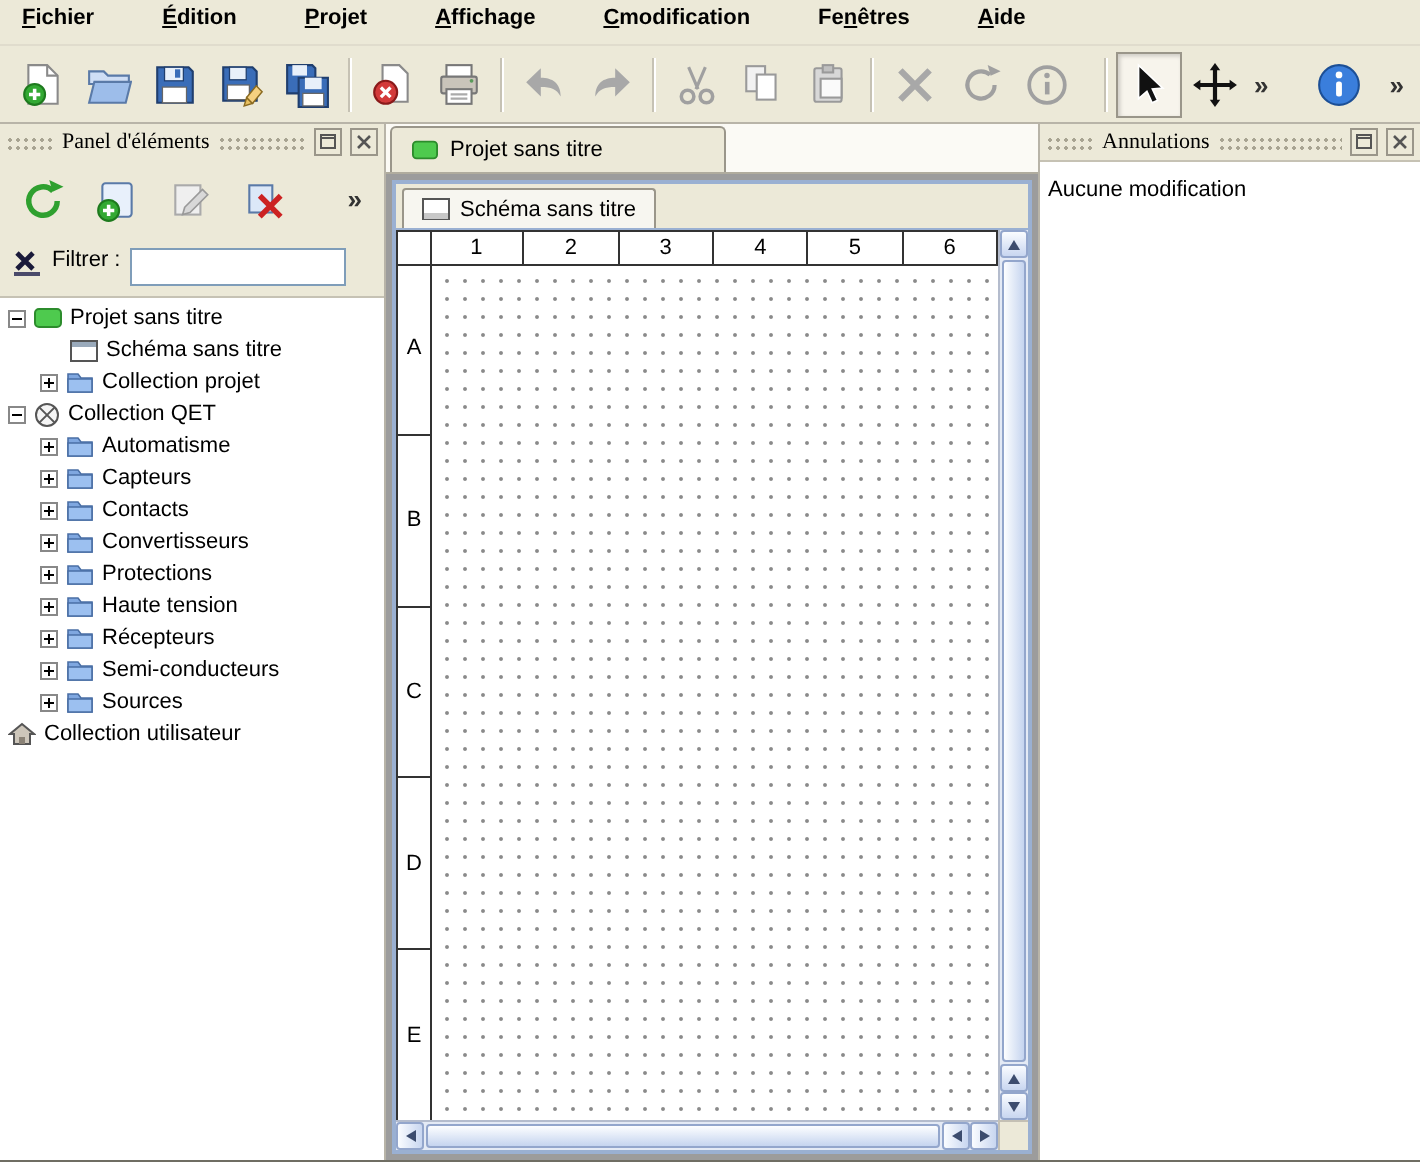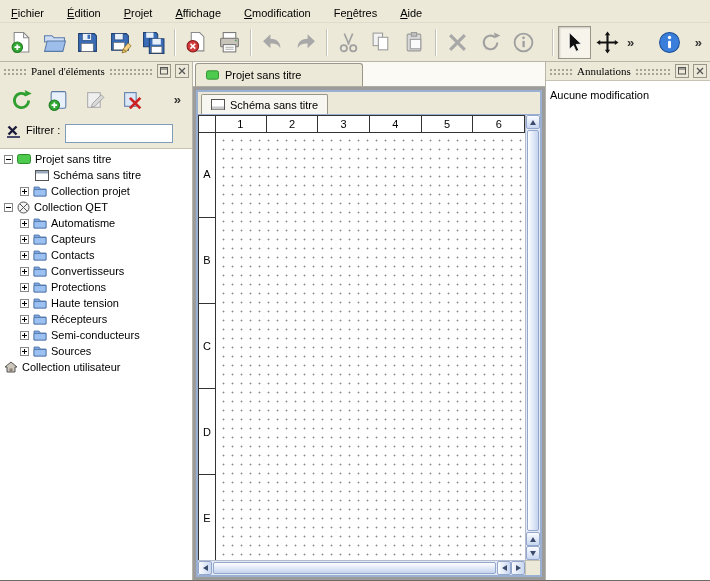--- a/index.html
+++ b/index.html
@@ -1,37 +1,37 @@
 <!DOCTYPE html>
 <html><head>
 <meta charset="utf-8">
 <style>
   * { box-sizing: border-box; margin: 0; padding: 0; }
   body { font-family: "Liberation Sans", sans-serif; background:#d4d0c8; }
   .window { width:710px; height:581px; position:relative; background:#ece9d8; border-bottom:1px solid #6f6d63; overflow:hidden; font-size:11px; color:#000; }
 
   
-  .menubar { height:23px; display:flex; align-items:flex-end; padding-left:4px; gap:9px; background:#ece9d8; border-bottom:1px solid #e0dccd; }
+  .menubar { height:23px; display:flex; align-items:flex-start; padding-left:4px; gap:20px; background:#ece9d8; border-bottom:1px solid #e0dccd;font-weight:bold; }
   .menu-item { padding:3px 7px; cursor:default; white-space:nowrap; }
   .menu-item .key { text-decoration: underline; }
 
   
   .toolbar { height:39px; display:flex; align-items:center; padding:2px 5px; background:#ece9d8; border-bottom:1px solid #b8b4a8; }
   .tbtn { width:33px; height:33px; border:1px solid transparent; background:transparent; display:flex; align-items:center; justify-content:center; padding:0; }
   .tbtn svg { width:23px; height:23px; }
   .tbtn.pressed { border:1px solid #9a968a; background:#f7f4ec; box-shadow: inset 1px 1px 2px rgba(0,0,0,.18); }
   .sep { width:2px; height:27px; border-left:1px solid #c6c2b4; border-right:1px solid #ffffff; margin:0 4px; }
   .chevron { font-size:13px; font-weight:bold; color:#333; padding:0 3px; cursor:default; }
 
   
   .main { display:flex; height:518px; }
 
   
   .left-dock { width:193px; background:#ece9d8; border-right:1px solid #b8b4a8; display:flex; flex-direction:column; }
-  .right-dock { width:165px; background:#ece9d8; border-left:1px solid #b8b4a8; display:flex; flex-direction:column; }
+  .right-dock { width:191px; background:#ece9d8; border-left:1px solid #b8b4a8; display:flex; flex-direction:column; }
   .dock-titlebar { height:18px; display:flex; align-items:center; padding:0 3px; gap:4px; }
   .grip { height:7px; background-image: radial-gradient(circle, #a8a492 34%, transparent 36%); background-size:4px 4px; }
   .grip.fixed { width:24px; }
   .grip.flex { flex:1; }
   .dock-title { white-space:nowrap;font-family:Liberation Serif, serif; }
   .dock-btn { width:14px; height:14px; border:1px solid #9a968a; background:#ece9d8; display:flex; align-items:center; justify-content:center; padding:0; }
 
   
   .el-toolbar { height:40px; display:flex; align-items:center; gap:5px; padding:2px 5px; position:relative; }
   .el-btn { width:32px; height:32px; border:1px solid transparent; background:transparent; display:flex; align-items:center; justify-content:center; padding:0; }

